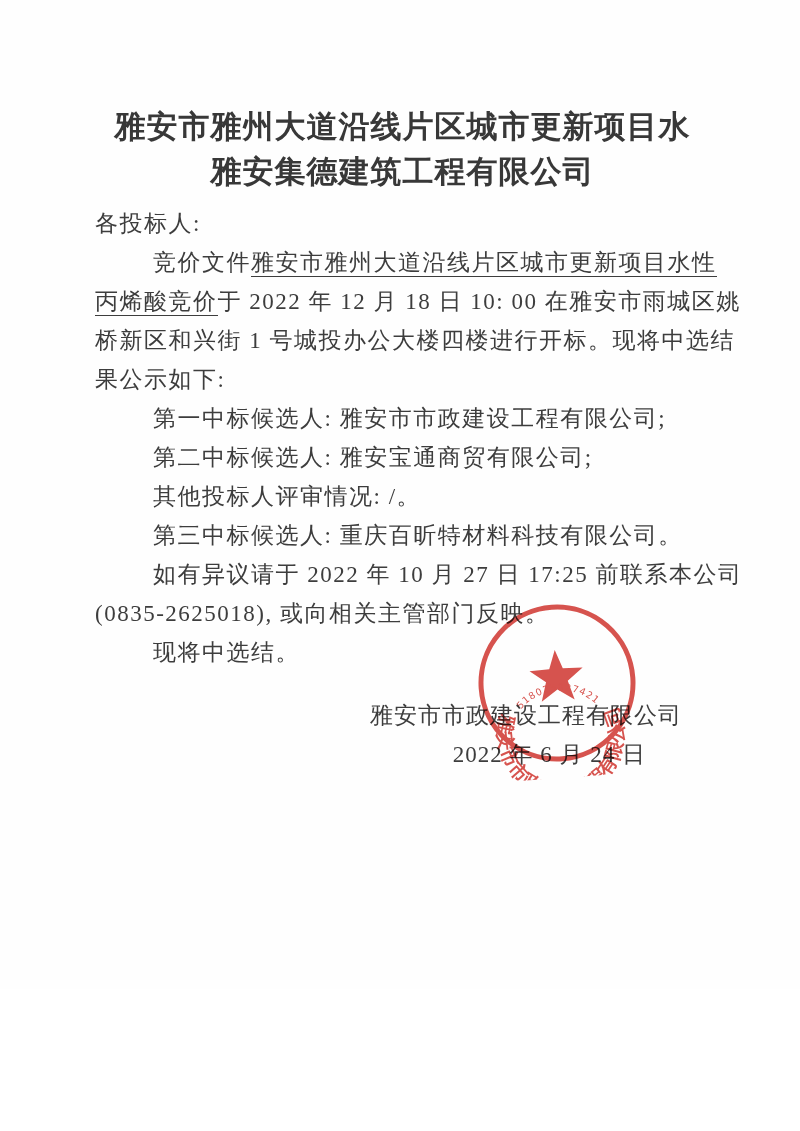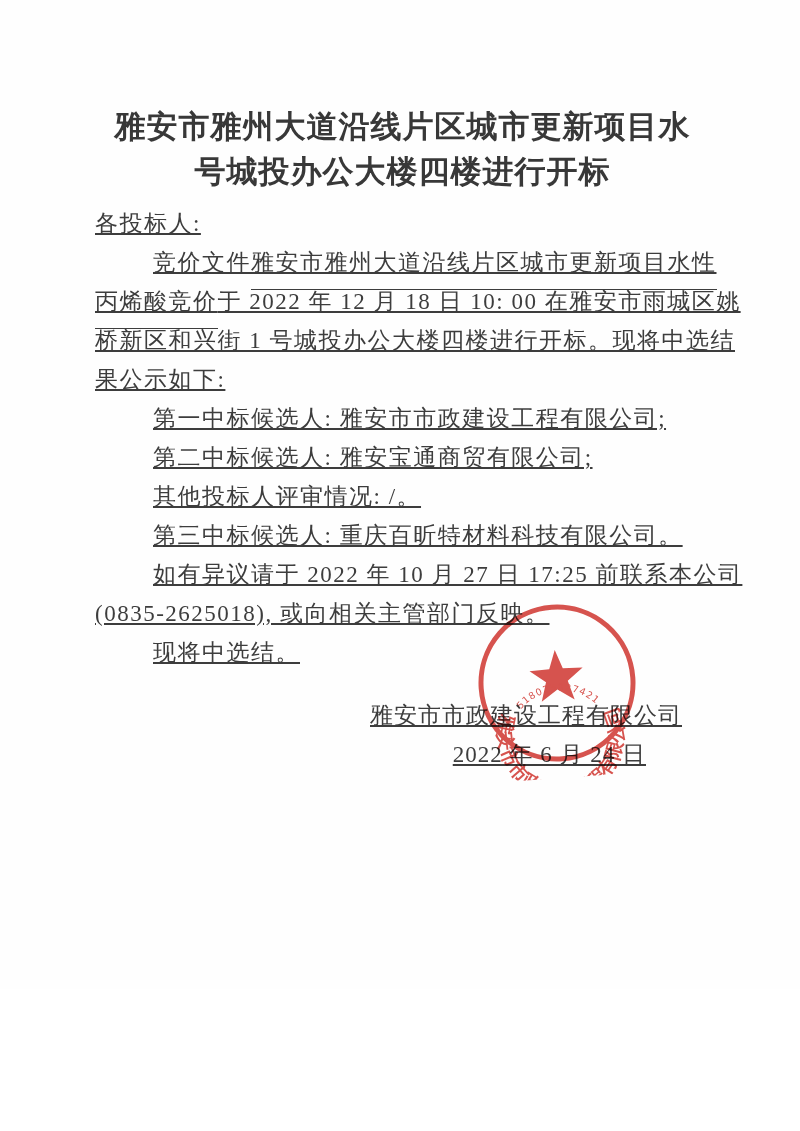--- a/index.html
+++ b/index.html
@@ -27,26 +27,25 @@
     letter-spacing: 1px;
     text-align: center;
     color: #383838;
   }
   .line {
     margin: 0;
     font-size: 23px;
     line-height: 39px;
     letter-spacing: 1.5px;
     white-space: nowrap;
-    text-decoration: underline;
   }
   .indent { text-indent: 58px; }
   .u {
     border-bottom: 1.5px solid currentColor;
-    padding-bottom: 14px;
+    padding-bottom: 1px;
   }
   .signature {
     margin-top: 24px;
   }
   .sig-company {
     text-align: right;
     padding-right: 28px;
     letter-spacing: 1px;
   }
   .sig-date {
@@ -84,21 +83,21 @@
     font-family: "DejaVu Sans", sans-serif;
   }
 </style>
 </head>
 <body>
 
 <div class="page">
 
   <h1 class="doc-title">
     <span>雅安市雅州大道沿线片区城市更新项目水</span><br>
-    <span>号城投办公大楼四楼进行开标</span>
+    <span>雅安集德建筑工程有限公司</span>
   </h1>
 
   <p class="line">各投标人:</p>
 
   <p class="line indent"><span>竞价文件</span><span class="u">雅安市雅州大道沿线片区城市更新项目水性</span></p>
 
   <p class="line"><span class="u">丙烯酸竞价</span><span>于 2022 年 12 月 18 日 10: 00 在雅安市雨城区姚</span></p>
 
   <p class="line">桥新区和兴街 1 号城投办公大楼四楼进行开标。现将中选结</p>
   <p class="line">果公示如下:</p>

